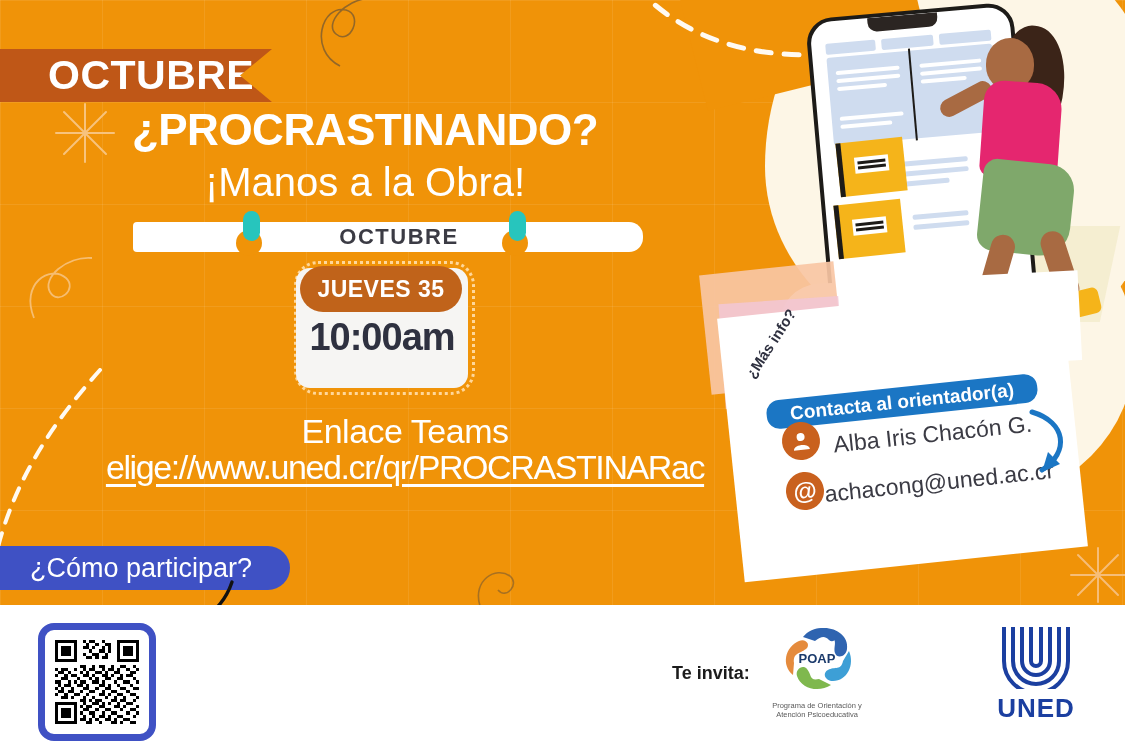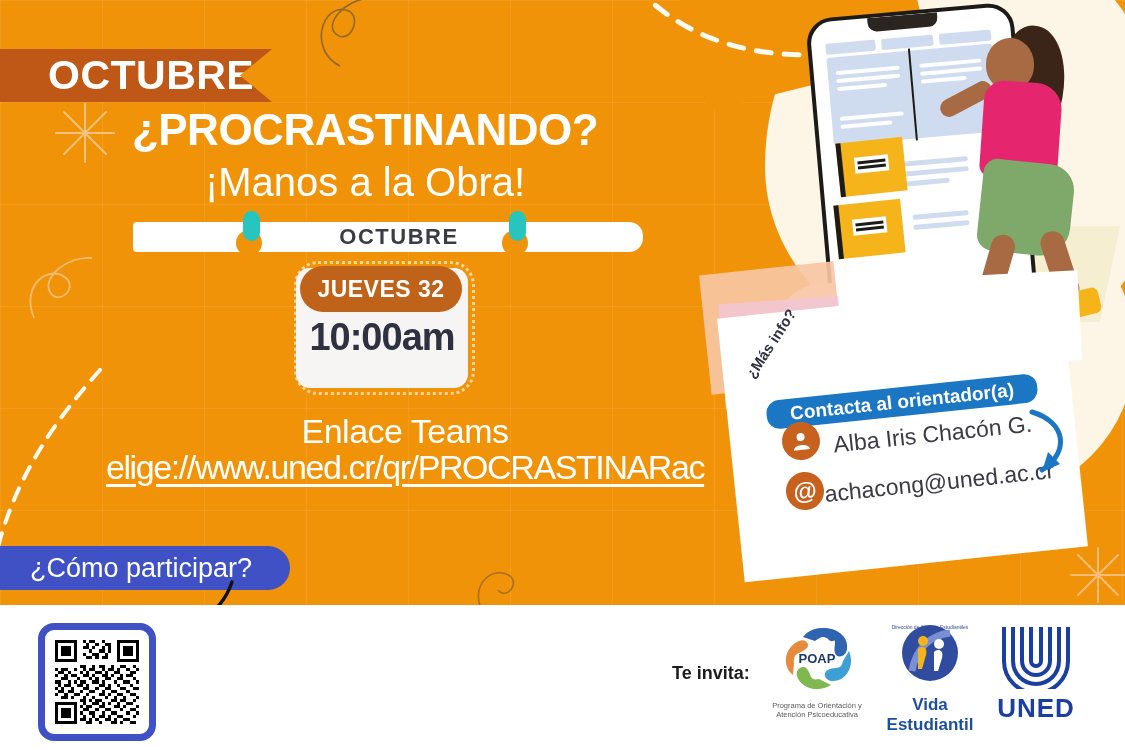--- a/index.html
+++ b/index.html
@@ -332,21 +332,21 @@
       <div class="stem"></div>
     </div>
   <div class="pin" id="pin-right">
       <div class="base"></div>
       <div class="stem"></div>
     </div>
 
   <div class="date-dotted"></div>
   <div class="date-card"></div>
   <div class="date-pill">
-    <span>JUEVES 32</span>
+    <span>JUEVES 35</span>
   </div>
   <div class="time-text">10:00am</div>
 
   <div class="teams-label">Enlace Teams</div>
   <div class="teams-url">elige://www.uned.cr/qr/PROCRASTINARac</div>
 
   <div class="como-pill">
     <span>¿Cómo participar?</span>
   </div>
 
@@ -561,32 +561,20 @@
         <path d="M72 30 C78 44 70 60 56 60 C48 60 45 52 51 49 C58 45 64 50 66 40 Z" fill="#3d9fd6"></path>
         <path d="M54 64 C42 72 24 68 20 55 C18 48 26 43 30 48 C35 54 32 60 42 58 Z" fill="#7fb84e"></path>
         <path d="M16 56 C6 46 8 28 22 22 C29 19 34 26 29 30 C23 35 17 33 18 43 Z" fill="#8dc63f" opacity="0"></path>
         <path d="M16 54 C4 44 8 26 22 20 C29 17 34 24 29 28 C22 33 16 32 17 42 Z" fill="#e58b3d"></path>
         <path d="M26 16 C34 6 50 4 58 12 C62 17 56 23 52 19 C47 14 44 16 38 20 Z" fill="#2f64b0"></path>
         <text x="40" y="42" font-family="'Liberation Sans',sans-serif" font-size="13" font-weight="bold" fill="#1b3a6b" text-anchor="middle">POAP</text>
       </svg>
       <div class="logo-cap">Programa de Orientación y Atención Psicoeducativa</div>
     </div>
 
-    <div class="logo" id="logo-vida">
-      <svg width="76" height="72" viewBox="0 0 76 72">
-        <circle cx="38" cy="34" r="28" fill="#2f4c9e"></circle>
-        <path d="M20 52 C24 28 40 16 58 14" fill="none" stroke="#7b8fd4" stroke-width="7"></path>
-        <circle cx="31" cy="22" r="5" fill="#f5b41a"></circle>
-        <path d="M26 30 C30 26 36 28 34 36 L30 50 L26 50 Z" fill="#f5b41a"></path>
-        <circle cx="47" cy="25" r="5" fill="#ffffff"></circle>
-        <path d="M42 33 C46 29 52 31 50 39 L46 52 L42 52 Z" fill="#ffffff"></path>
-        <text x="38" y="10" font-family="'Liberation Sans',sans-serif" font-size="5" fill="#2f4c9e" text-anchor="middle">Dirección de Asuntos Estudiantiles</text>
-      </svg>
-      <div class="vida-cap">Vida Estudiantil</div>
-    </div>
 
     <div class="logo" id="logo-uned">
       <svg width="74" height="66" viewBox="0 0 74 66">
         <g fill="none" stroke="#1b3fa0" stroke-width="4">
           <path d="M5 4 v34 a32 32 0 0 0 64 0 V4"></path>
           <path d="M14 4 v34 a23 23 0 0 0 46 0 V4"></path>
           <path d="M23 4 v34 a14 14 0 0 0 28 0 V4"></path>
           <path d="M32 4 v34 a5 5 0 0 0 10 0 V4"></path>
         </g>
       </svg>

